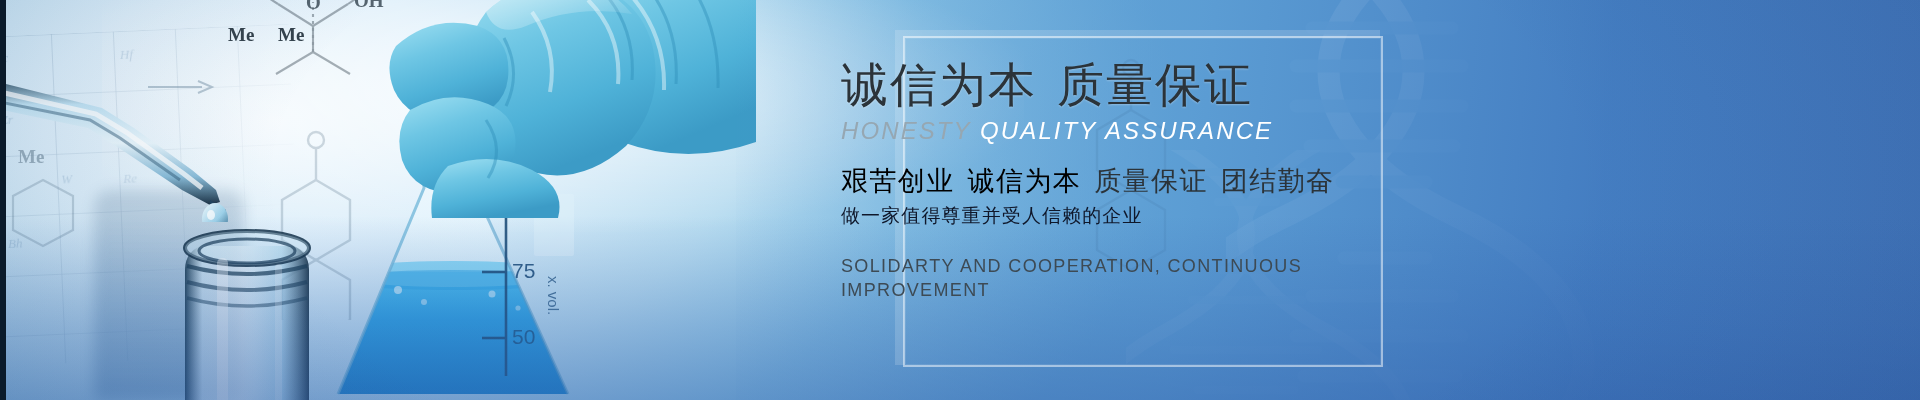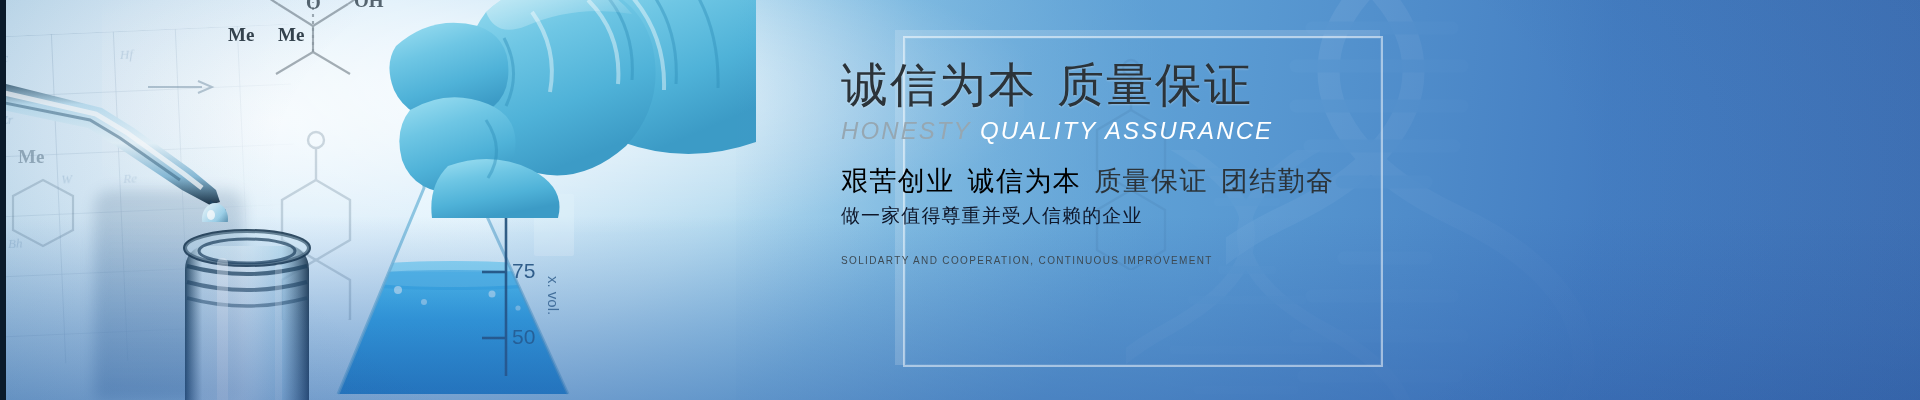--- a/index.html
+++ b/index.html
@@ -117,21 +117,21 @@
   }
   .slogan .light{color:#000000;}
   .slogan .dark{color:#2b3339;}
   .slogan .sp{display:inline-block;width:13px;}
   .subslogan{
     margin-top:6px;
     font-size:19px;letter-spacing:1.1px;color:#0f172a;white-space:nowrap;
   }
   .tagline{
     margin-top:25px;
-    font-size:10px;line-height:1.38;letter-spacing:1.35px;
+    font-size:18px;line-height:1.38;letter-spacing:1.35px;
     color:#3d4a54;max-width:520px;
   }
 </style>
 </head>
 <body>
 
 <div class="banner">
 
   <div class="bg-base"></div>
   <div class="bg-topglow"></div>

